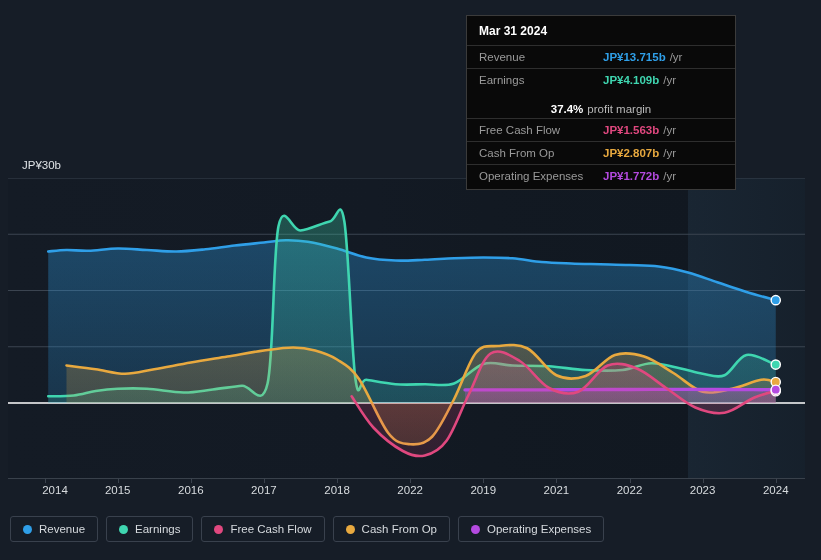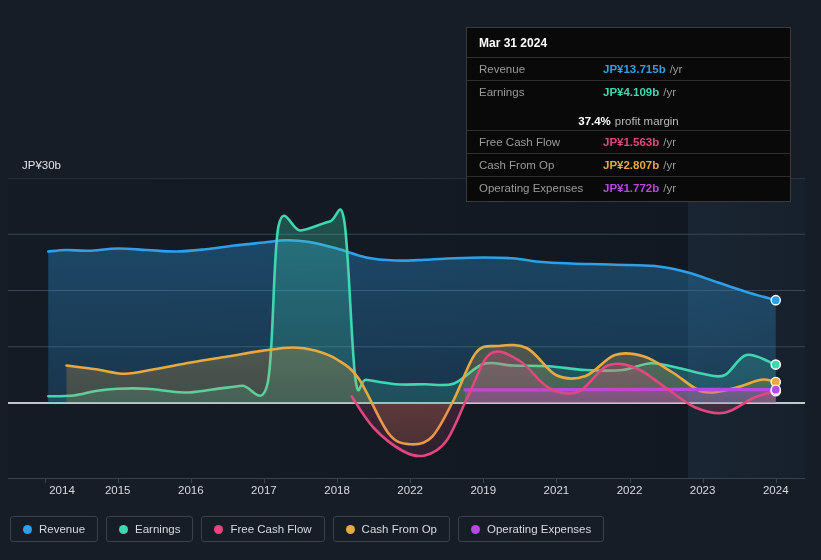--- a/index.html
+++ b/index.html
@@ -83,26 +83,25 @@
     top: 478px;
     width: 797px;
     height: 1px;
     background: #39414b;
   }
   
   .tooltip {
     position: absolute;
     left: 466px;
     top: 15px;
-    width: 325px;
+    width: 270px;
     background: #090909;
     border: 1px solid #3b3b3b;
     box-sizing: border-box;
     padding: 7px 0 2px 0;
-    margin-top: 12px;
   }
   .tt-title {
     font-size: 12px;
     font-weight: bold;
     color: #ffffff;
     padding: 1px 12px 7px 12px;
   }
   .tt-row {
     display: flex;
     align-items: center;
@@ -202,21 +201,21 @@
         <circle cx="767.7522935779753" cy="186.5775" r="4.6" fill="#3fd6b0" stroke="#ffffff" stroke-width="1.4"></circle>
         <circle cx="767.7522935779753" cy="203.9475" r="4.6" fill="#e8a93f" stroke="#ffffff" stroke-width="1.4"></circle>
         <circle cx="767.7522935779753" cy="213.2775" r="4.6" fill="#e0487f" stroke="#ffffff" stroke-width="1.4"></circle>
         <circle cx="767.7522935779753" cy="211.71" r="4.6" fill="#b44ae0" stroke="#ffffff" stroke-width="1.4"></circle>
       </svg>
   </div>
 
   <div class="axis-rule"></div>
   <div class="x-axis" id="x-axis">
       <div class="x-tick-mark" style="left: 36.5596px;"></div>
-      <div class="x-tick" style="left: 54px;">2014</div>
+      <div class="x-tick" style="left: 47px;">2014</div>
       <div class="x-tick-mark" style="left: 109.679px;"></div>
       <div class="x-tick" style="left: 109.679px;">2015</div>
       <div class="x-tick-mark" style="left: 182.798px;"></div>
       <div class="x-tick" style="left: 182.798px;">2016</div>
       <div class="x-tick-mark" style="left: 255.917px;"></div>
       <div class="x-tick" style="left: 255.917px;">2017</div>
       <div class="x-tick-mark" style="left: 329.037px;"></div>
       <div class="x-tick" style="left: 329.037px;">2018</div>
       <div class="x-tick-mark" style="left: 402.156px;"></div>
       <div class="x-tick" style="left: 402.156px;">2022</div>

